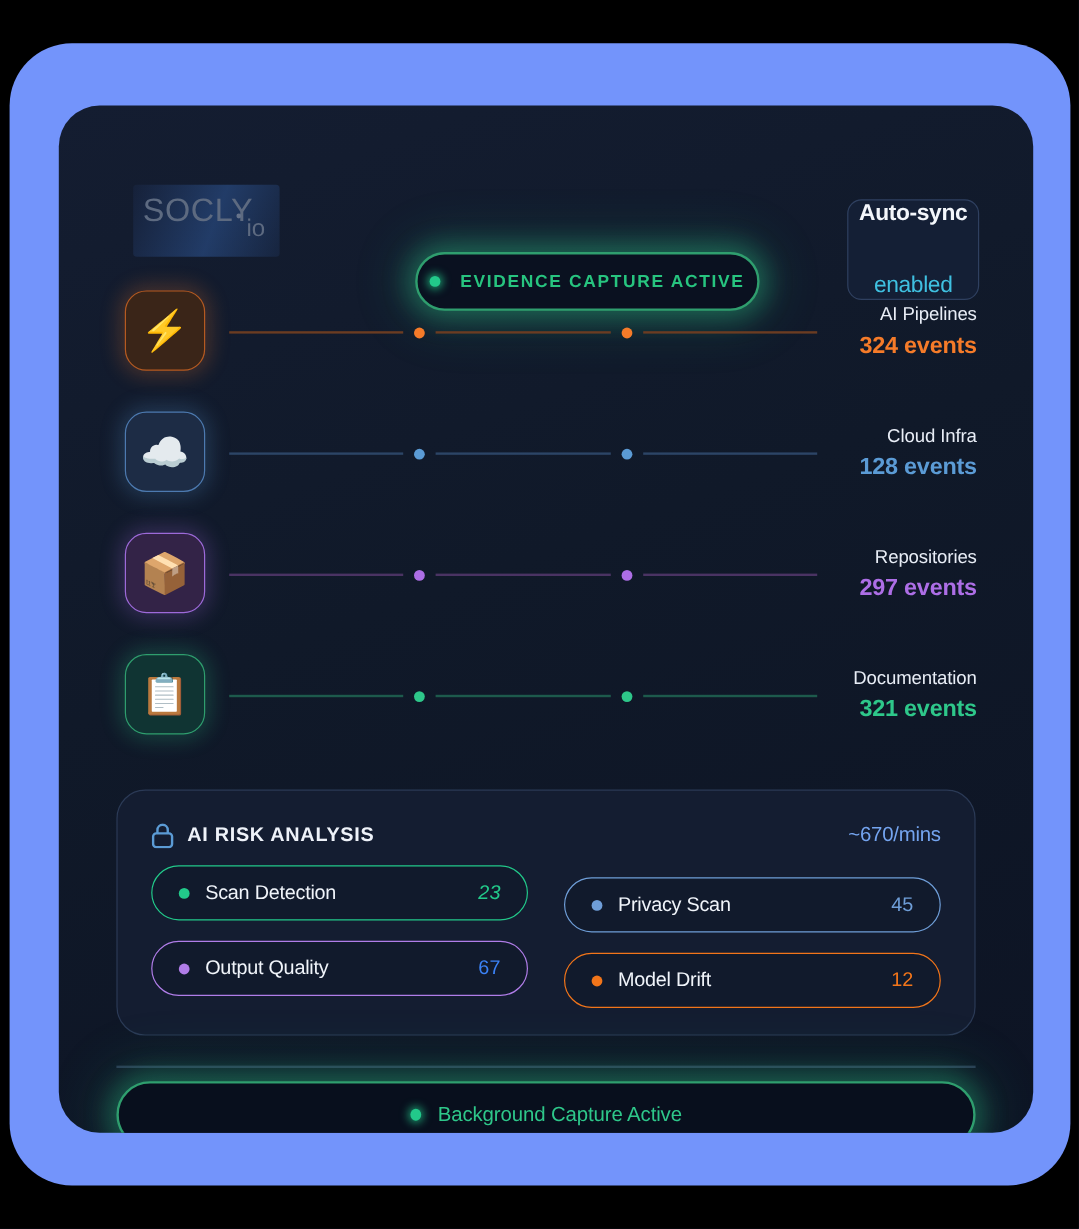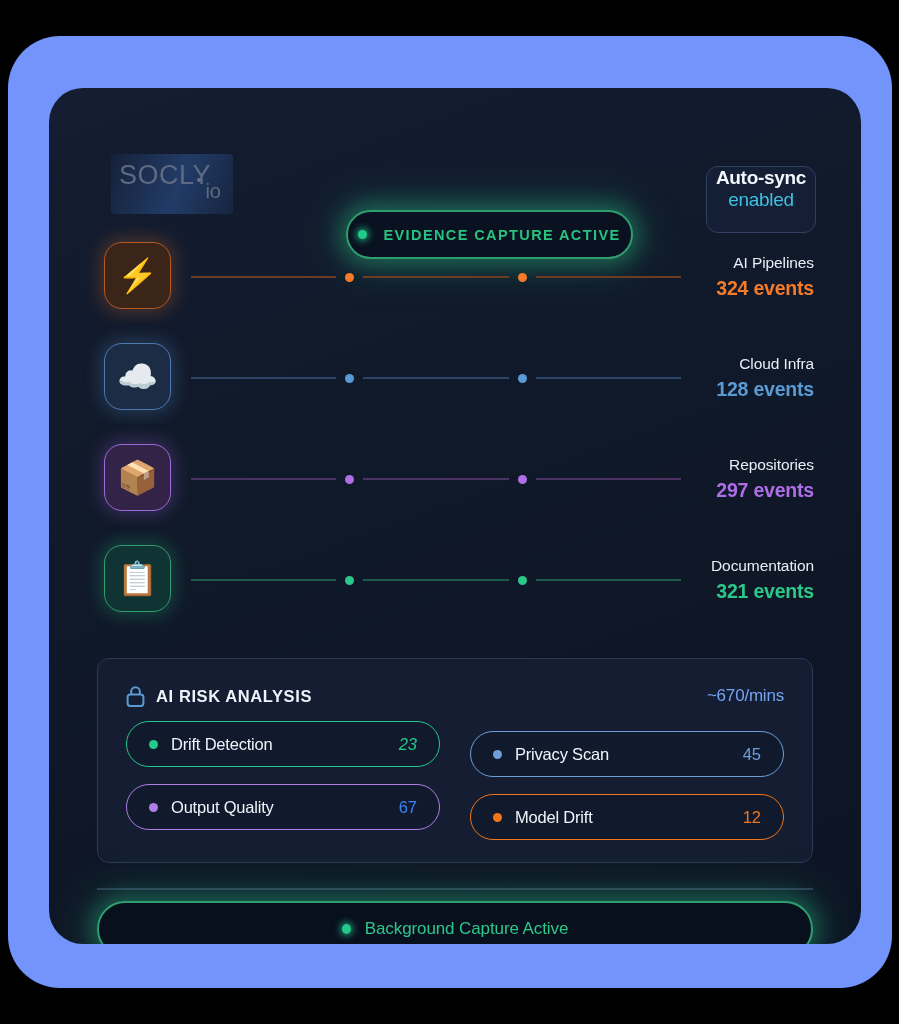--- a/index.html
+++ b/index.html
@@ -67,25 +67,25 @@
   #evidence-dot {
     width: 9px; height: 9px; border-radius: 50%; background: #22c98a;
     box-shadow: 0 0 7px 2px rgba(34,201,138,.75);
   }
   #evidence-label {
     font-size: 14.5px; font-weight: 600; letter-spacing: 1.4px; color: #27c47f;
   }
 
   #autosync {
     position: absolute; right: 45px; top: 78px;
-    width: 110px; height: 67px;
+    width: 110px; height: 84px;
     background: #141f35;
     border: 1.5px solid #2f4060;
     border-radius: 12px;
-    display: flex; flex-direction: column; align-items: center; justify-content: flex-start;
+    display: flex; flex-direction: column; align-items: center; justify-content: space-between;
   }
   #autosync-title { font-size: 19px; font-weight: 700; color: #f3f6fb; letter-spacing: -.3px; }
   #autosync-state { font-size: 19px; font-weight: 400; color: #3fc0e0; letter-spacing: -.3px; }
 
   
   #rows { position: absolute; left: 0; top: 146px; width: 100%; }
   .row { position: relative; height: 101px; }
   .tile {
     position: absolute; left: 55px; top: 8px;
     width: 67px; height: 67px;
@@ -103,21 +103,21 @@
   .meta { position: absolute; right: 47px; top: 20px; text-align: right; }
   .meta-name { font-size: 15.5px; color: #e8edf6; font-weight: 500; letter-spacing: -.1px; }
   .meta-count { font-size: 19.5px; font-weight: 600; margin-top: 5px; letter-spacing: -.2px; }
 
   
   #risk {
     position: absolute; left: 48px; top: 570px;
     width: 716px; height: 205px;
     background: #141d31;
     border: 1.5px solid #2b3a56;
-    border-radius: 12px;
+    border-radius: 24px;
   }
   #risk-head {
     position: absolute; left: 28px; top: 22px; right: 28px; height: 30px;
     display: flex; align-items: center;
   }
   #lock-icon { width: 19px; height: 21px; margin-right: 11px; flex: none; }
   #risk-title { font-size: 16.5px; font-weight: 600; letter-spacing: .6px; color: #eef2f9; }
   #risk-rate { margin-left: auto; font-size: 17px; font-weight: 500; color: #74a4ef; letter-spacing: -.2px; }
 
   .chips { position: absolute; left: 28px; top: 62px; right: 28px; display: flex; gap: 30px; }
@@ -242,21 +242,21 @@
           <rect x="1.6" y="8.5" width="15.8" height="11.4" rx="2.6" fill="none" stroke="#5b9bd5" stroke-width="2"></rect>
           <path d="M5.2 8.5 V5.6 A4.3 4.3 0 0 1 13.8 5.6 V8.5" fill="none" stroke="#5b9bd5" stroke-width="2"></path>
         </svg>
         <span id="risk-title">AI RISK ANALYSIS</span>
         <span id="risk-rate">~670/mins</span>
       </div>
       <div class="chips">
         <div class="chip-col left">
             <div class="chip" style="border-color: rgb(34, 201, 138);">
               <span class="chip-dot" style="background: rgb(34, 201, 138);"></span>
-              <span class="chip-label">Drift Detection</span>
+              <span class="chip-label">Scan Detection</span>
               <span class="chip-value" style="color: rgb(34, 201, 138); font-style: italic;">23</span>
             </div>
             <div class="chip" style="border-color: rgb(176, 125, 232);">
               <span class="chip-dot" style="background: rgb(176, 125, 232);"></span>
               <span class="chip-label">Output Quality</span>
               <span class="chip-value" style="color: #3b82f6;">67</span>
             </div>
           </div>
         <div class="chip-col right">
             <div class="chip" style="border-color: rgb(111, 158, 216);">

